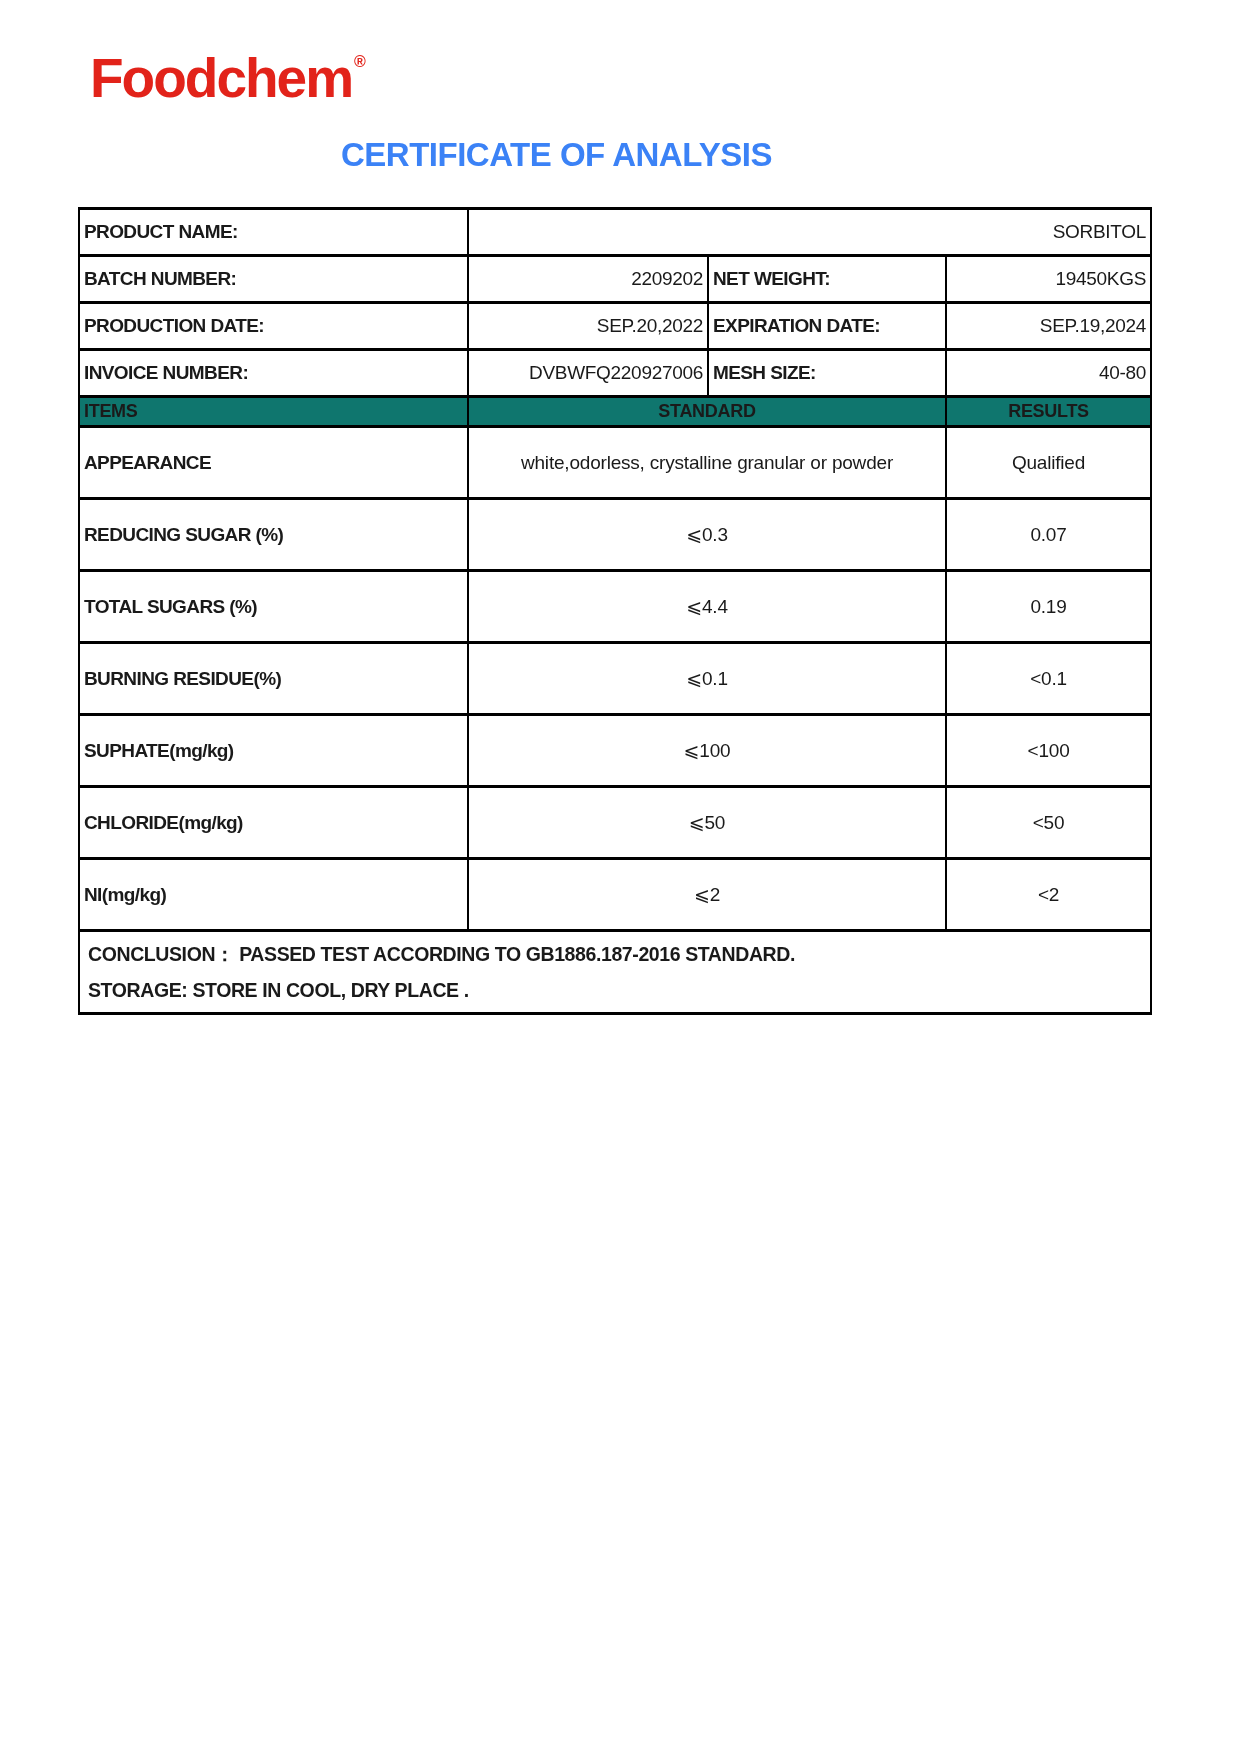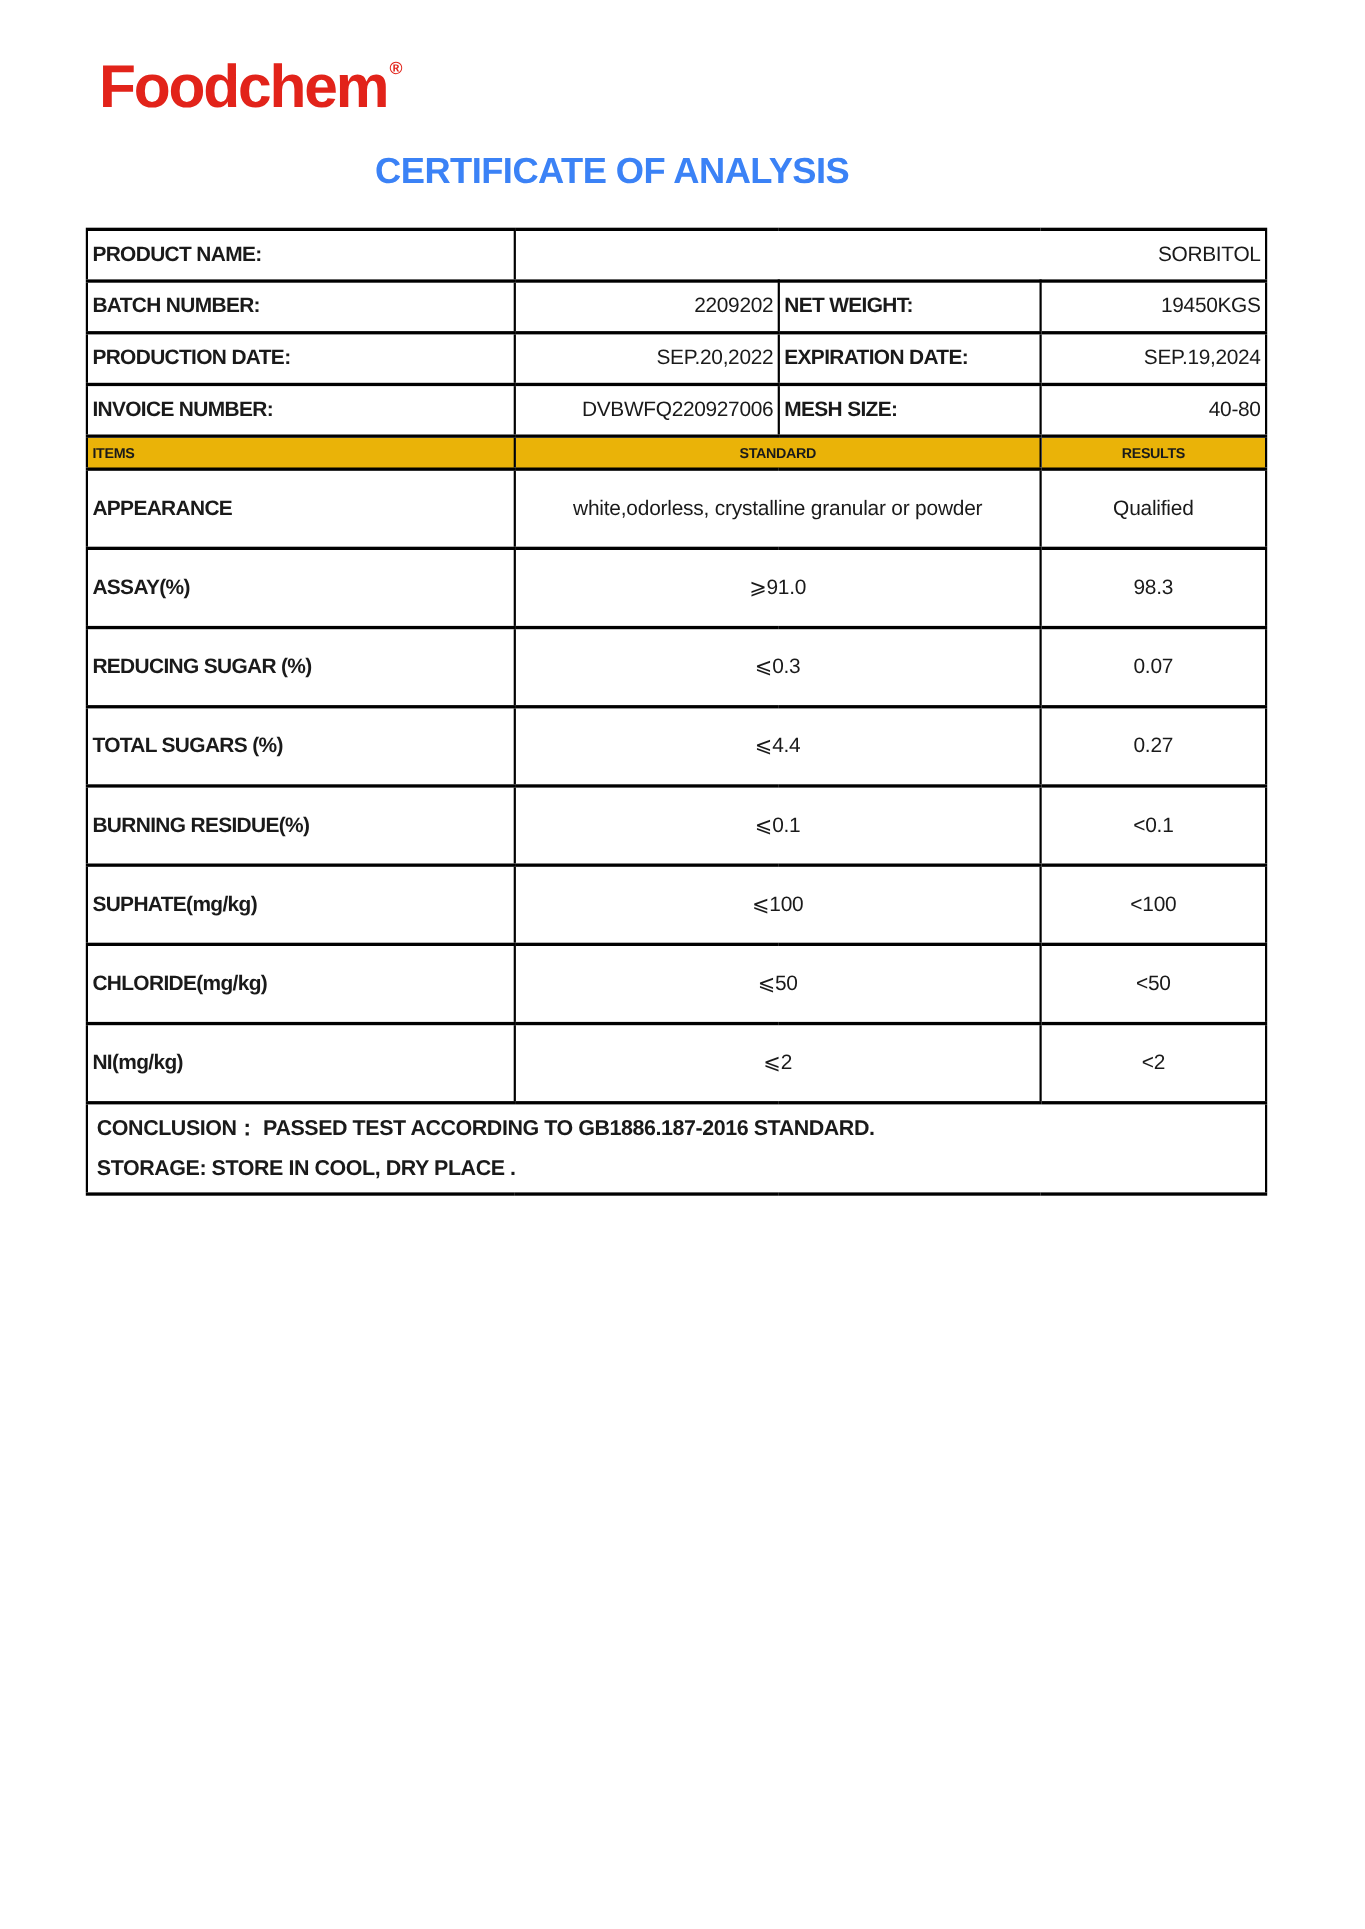--- a/index.html
+++ b/index.html
@@ -44,22 +44,22 @@
   td.lbl {
     font-weight:bold; font-size:19px; letter-spacing:-0.6px;
     text-align:left; vertical-align:middle;
   }
   td.val {
     font-weight:normal; font-size:19px; letter-spacing:-0.3px;
     text-align:right; vertical-align:middle;
   }
   tr.hdr-row { height:30px; }
   tr.hdr-row td {
-    background:#eab308;
-    font-weight:bold; font-size:13px; letter-spacing:-0.3px;
+    background:#0f766e;
+    font-weight:bold; font-size:18px; letter-spacing:-0.3px;
     vertical-align:middle;
   }
   tr.hdr-row td.center { text-align:center; }
   tr.item-row { height:72px; }
   td.std, td.res {
     font-weight:normal; font-size:19px;
     text-align:center; vertical-align:middle;
     letter-spacing:-0.2px;
   }
   tr.conclusion-row { height:72px; }
@@ -114,33 +114,28 @@
         <td class="center" colspan="2">STANDARD</td>
         <td class="center">RESULTS</td>
       </tr>
 
       <tr class="item-row">
         <td class="lbl">APPEARANCE</td>
         <td class="std" colspan="2">white,odorless, crystalline granular or powder</td>
         <td class="res">Qualified</td>
       </tr>
       <tr class="item-row">
-        <td class="lbl">ASSAY(%)</td>
-        <td class="std" colspan="2">⩾91.0</td>
-        <td class="res">98.3</td>
-      </tr>
-      <tr class="item-row">
         <td class="lbl">REDUCING SUGAR (%)</td>
         <td class="std" colspan="2">⩽0.3</td>
         <td class="res">0.07</td>
       </tr>
       <tr class="item-row">
         <td class="lbl">TOTAL SUGARS (%)</td>
         <td class="std" colspan="2">⩽4.4</td>
-        <td class="res">0.27</td>
+        <td class="res">0.19</td>
       </tr>
       <tr class="item-row">
         <td class="lbl">BURNING RESIDUE(%)</td>
         <td class="std" colspan="2">⩽0.1</td>
         <td class="res">&lt;0.1</td>
       </tr>
       <tr class="item-row">
         <td class="lbl">SUPHATE(mg/kg)</td>
         <td class="std" colspan="2">⩽100</td>
         <td class="res">&lt;100</td>

